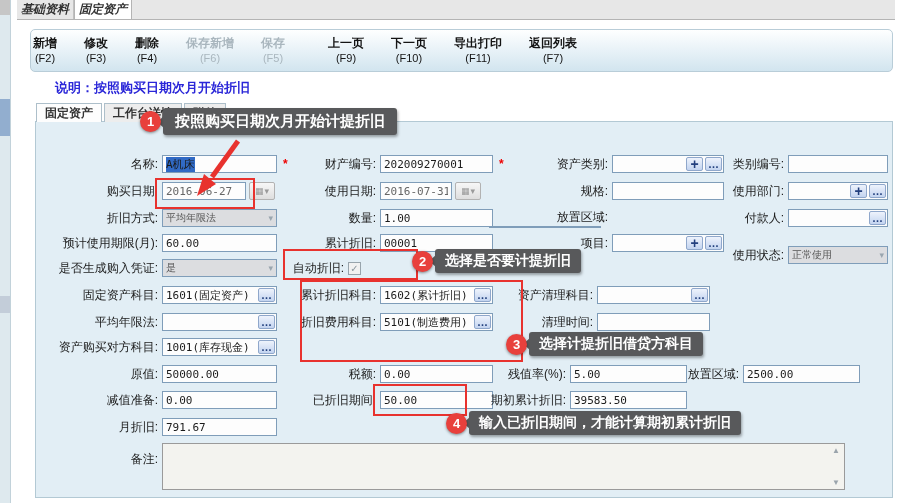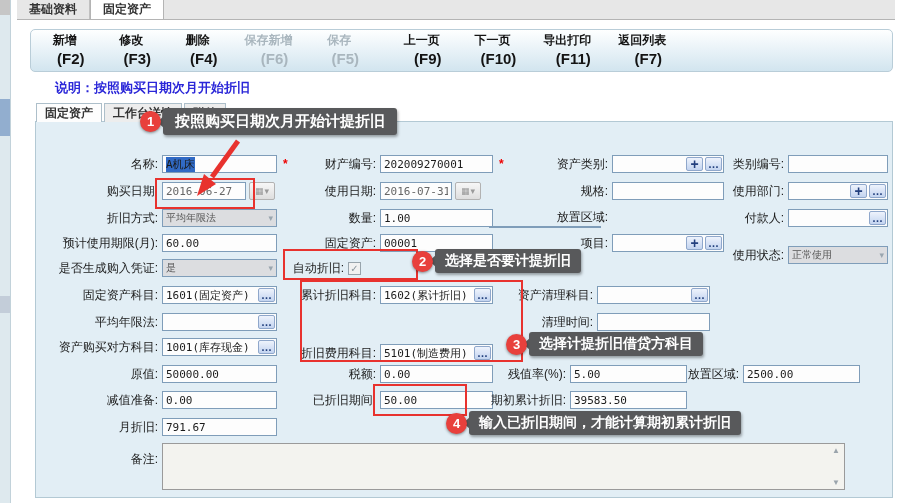--- a/index.html
+++ b/index.html
@@ -7,30 +7,30 @@
        font-family:"Liberation Sans","DejaVu Sans",sans-serif;}
   
   .strip{position:absolute;left:0;top:0;width:10px;height:503px;background:#dee9ee;border-right:1px solid #c2d2da;}
   .sblock{position:absolute;left:0;width:10px;}
   .sb1{top:0;height:15px;background:#c6c6c6;}
   .sb2{top:99px;height:37px;background:#92aecf;}
   .sb3{top:296px;height:17px;background:#c3cdd9;}
   
   .top-tabbar{position:absolute;left:17px;top:0;width:878px;height:19px;background:#e7e7e7;
        border-bottom:1px solid #b4b4b4;display:flex;}
-  .ttab{height:19px;padding:0 12px;display:flex;align-items:center;font-size:12px;font-weight:bold;
-       color:#333;background:#e7e7e7;border-right:1px solid #c0c0c0;cursor:pointer;box-sizing:border-box;}
+  .ttab{height:19px;padding:0 4px;display:flex;align-items:center;font-size:12px;font-weight:bold;
+       color:#333;background:#e7e7e7;border-right:1px solid #c0c0c0;cursor:pointer;box-sizing:border-box;font-style:italic;}
   .ttab.active{background:#fff;border-left:1px solid #b4b4b4;border-right:1px solid #b4b4b4;}
   
   .toolbar{position:absolute;left:30px;top:29px;width:863px;height:43px;box-sizing:border-box;
-       border:1px solid #b9cdd8;border-radius:5px;display:flex;align-items:center;padding-left:14px;gap:27px;
+       border:1px solid #b9cdd8;border-radius:5px;display:flex;align-items:center;padding-left:2px;gap:27px;
        background:linear-gradient(#feffff,#eaf3f8 45%,#d2e5ef);}
   .tbtn{display:flex;flex-direction:column;align-items:center;font-size:12px;font-weight:bold;
        color:#141414;line-height:1.3;cursor:pointer;white-space:nowrap;}
-  .tbtn .k{font-size:15px;font-weight:bold;margin-left:12px;}
+  .tbtn .k{font-size:11px;font-weight:normal;}
   .tbtn.disabled{color:#a9b6be;cursor:default;}
   .gapL{margin-left:16px;}
   
   .note{position:absolute;left:55px;top:79px;font-size:13px;font-weight:bold;color:#2a26d8;white-space:nowrap;}
   
   .sub-tabbar{position:absolute;left:36px;top:103px;height:19px;display:flex;z-index:5;}
   .stab{padding:0 8px;height:19px;display:flex;align-items:center;font-size:12px;font-weight:bold;color:#333;
        background:#ededed;border:1px solid #adbfca;border-bottom:none;margin-right:2px;cursor:pointer;box-sizing:border-box;}
   .stab.active{background:#fdfdfd;}
   
@@ -244,21 +244,21 @@
     </span>
   </div>
 
   <div class="field" style="left:28px;top:234px;">
     <span class="flabel">预计使用期限(月):</span>
     <span class="box w115">
         <span class="val">60.00</span>
       </span>
   </div>
   <div class="field" style="left:246px;top:234px;">
-    <span class="flabel">固定资产:</span>
+    <span class="flabel">累计折旧:</span>
     <span class="box w113">
         <span class="val">00001</span>
       </span>
   </div>
   <div class="field" style="left:478px;top:234px;">
     <span class="flabel">项目:</span>
     <span class="box w112">
         <span class="val"></span>
       <span class="inline-btns">
           <span class="sq plus">+</span>
@@ -318,21 +318,21 @@
 
   <div class="field" style="left:28px;top:313px;">
     <span class="flabel">平均年限法:</span>
     <span class="box w115">
         <span class="val"></span>
       <span class="inline-btns">
           <span class="sq">…</span>
         </span>
     </span>
   </div>
-  <div class="field" style="left:246px;top:313px;margin-top:31px;">
+  <div class="field" style="left:246px;top:313px;">
     <span class="flabel">折旧费用科目:</span>
     <span class="box w113">
         <span class="val">5101(制造费用)</span>
       <span class="inline-btns">
           <span class="sq">…</span>
         </span>
     </span>
   </div>
   <div class="field" style="left:463px;top:313px;">
     <span class="flabel">清理时间:</span>

